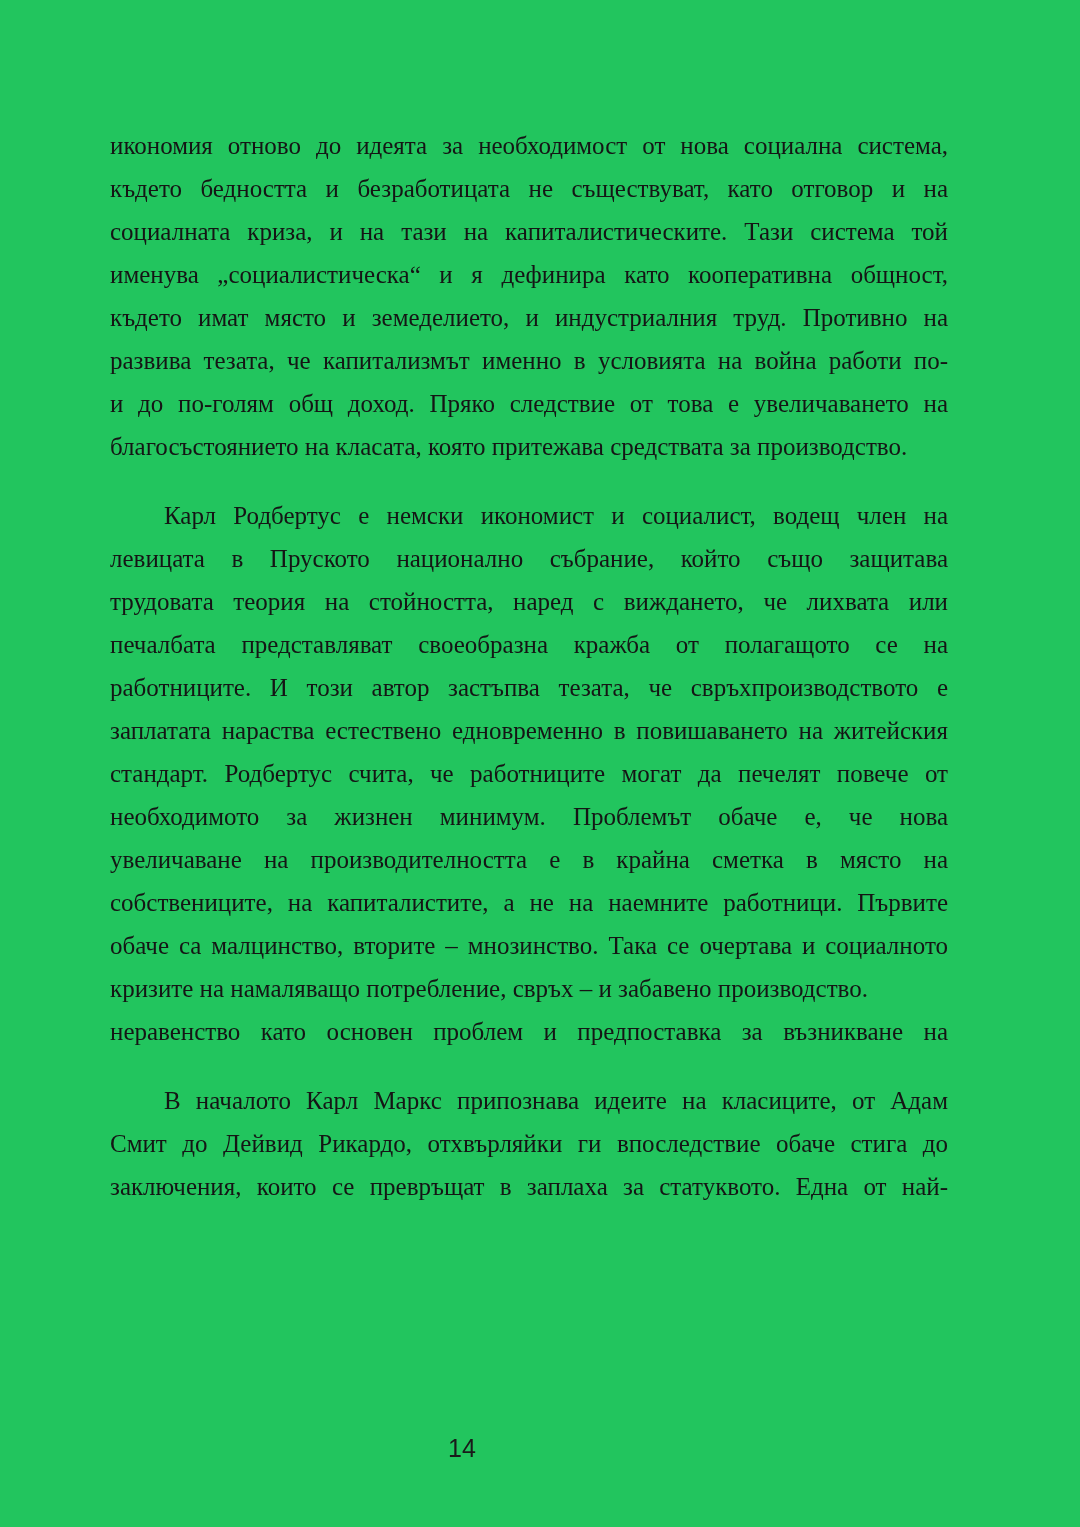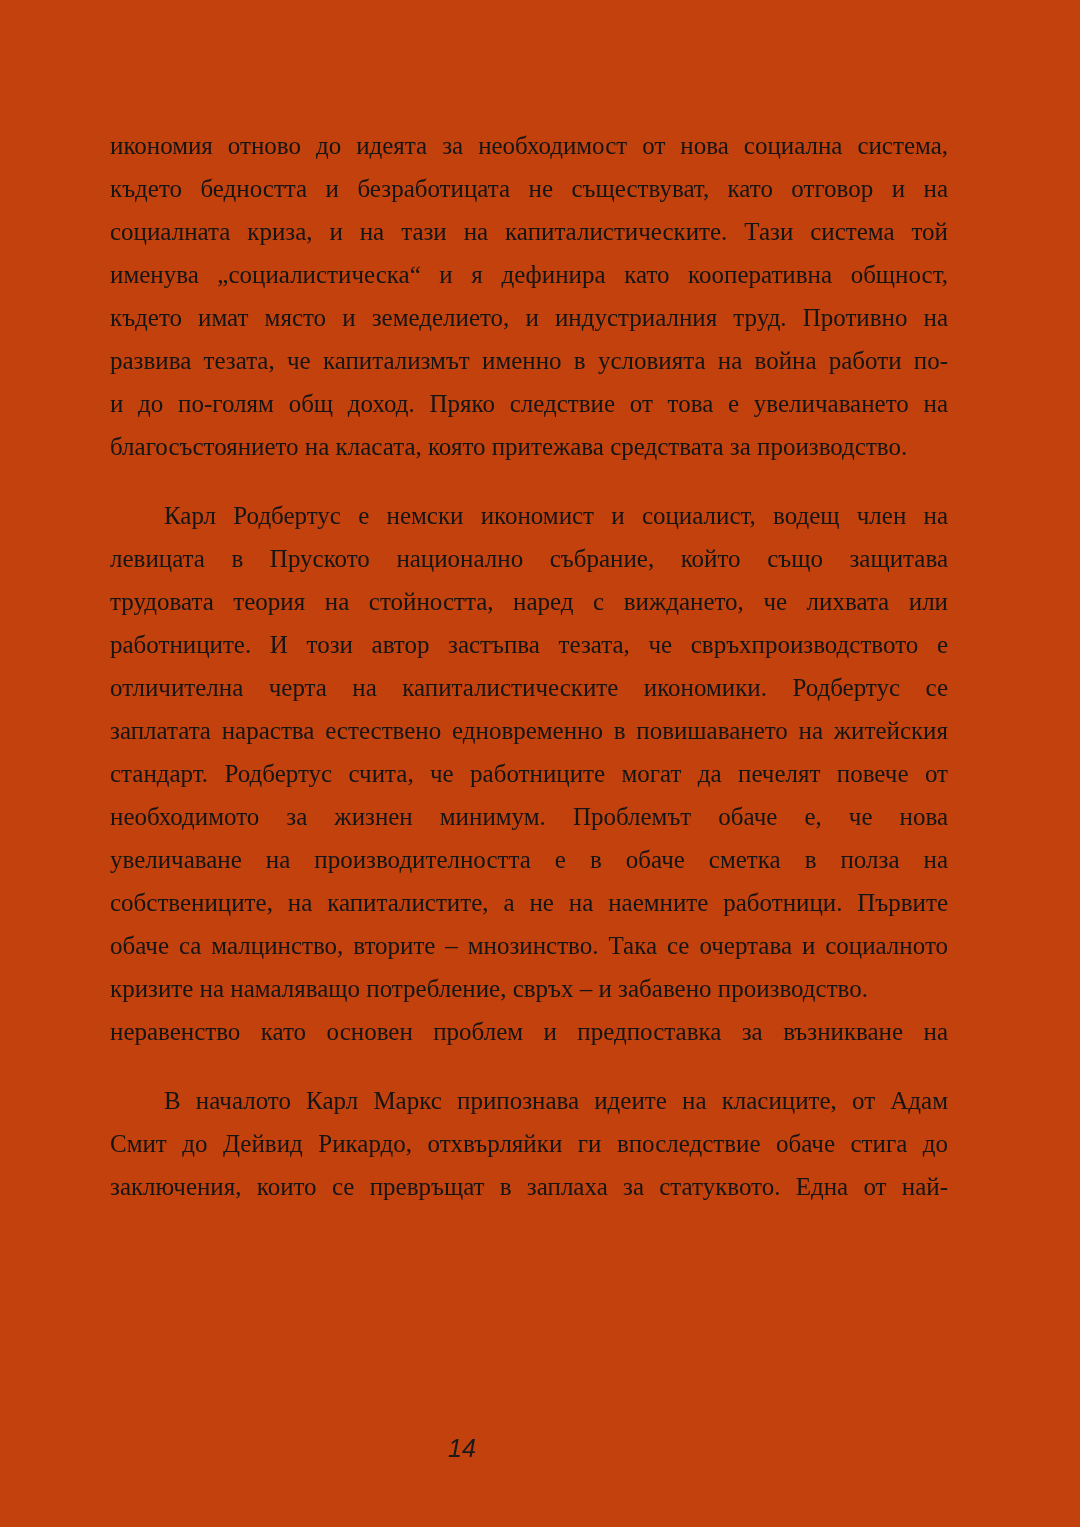--- a/index.html
+++ b/index.html
@@ -9,21 +9,21 @@
     height: 1527px;
     background: #ffffff;
     position: relative;
     font-family: "Liberation Serif", serif;
   }
   .page {
     position: absolute;
     left: 0; top: 0;
     width: 1080px;
     height: 1527px;
-    background: #c2410c;
+    background: #22c55e;
     overflow: hidden;
   }
   .content {
     position: absolute;
     left: 110px;
     top: 124px;
     width: 838px;
   }
   .para { margin: 0 0 26px 0; }
   .para:last-child { margin-bottom: 8px; }
@@ -36,21 +36,20 @@
   }
   .line.indent { text-indent: 54px; }
   .line.para-end { text-align-last: left; }
   .footer {
     position: absolute;
     left: 0;
     top: 1433px;
     width: 924px;
     text-align: center;
     line-height: 30px;
-    font-style: italic;
   }
   .pagenum {
     font-family: "Liberation Sans", sans-serif;
     font-size: 25px;
     color: #1a1a1a;
   }
 </style>
 </head>
 <body>
 
@@ -63,26 +62,26 @@
         <div class="line">именува „социалистическа“ и я дефинира като кооперативна общност,</div>
         <div class="line">където имат място и земеделието, и индустриалния труд. Противно на</div>
         <div class="line">развива тезата, че капитализмът именно в условията на война работи по-</div>
         <div class="line">и до по-голям общ доход. Пряко следствие от това е увеличаването на</div>
         <div class="line para-end">благосъстоянието на класата, която притежава средствата за производство.</div>
       </div>
       <div class="para">
         <div class="line indent">Карл Родбертус е немски икономист и социалист, водещ член на</div>
         <div class="line">левицата в Пруското национално събрание, който също защитава</div>
         <div class="line">трудовата теория на стойността, наред с виждането, че лихвата или</div>
+        <div class="line">печалбата представляват своеобразна кражба от полагащото се на</div>
         <div class="line">работниците. И този автор застъпва тезата, че свръхпроизводството е</div>
-        <div class="line">отличителна черта на капиталистическите икономики. Родбертус се</div>
         <div class="line">заплатата нараства естествено едновременно в повишаването на житейския</div>
         <div class="line">стандарт. Родбертус счита, че работниците могат да печелят повече от</div>
         <div class="line">необходимото за жизнен минимум. Проблемът обаче е, че нова</div>
-        <div class="line">увеличаване на производителността е в обаче сметка в полза на</div>
+        <div class="line">увеличаване на производителността е в крайна сметка в място на</div>
         <div class="line">собствениците, на капиталистите, а не на наемните работници. Първите</div>
         <div class="line">обаче са малцинство, вторите – мнозинство. Така се очертава и социалното</div>
         <div class="line para-end">кризите на намаляващо потребление, свръх – и забавено производство.</div>
         <div class="line">неравенство като основен проблем и предпоставка за възникване на</div>
       </div>
       <div class="para">
         <div class="line indent">В началото Карл Маркс припознава идеите на класиците, от Адам</div>
         <div class="line">Смит до Дейвид Рикардо, отхвърляйки ги впоследствие обаче стига до</div>
         <div class="line">заключения, които се превръщат в заплаха за статуквото. Една от най-</div>
       </div>

